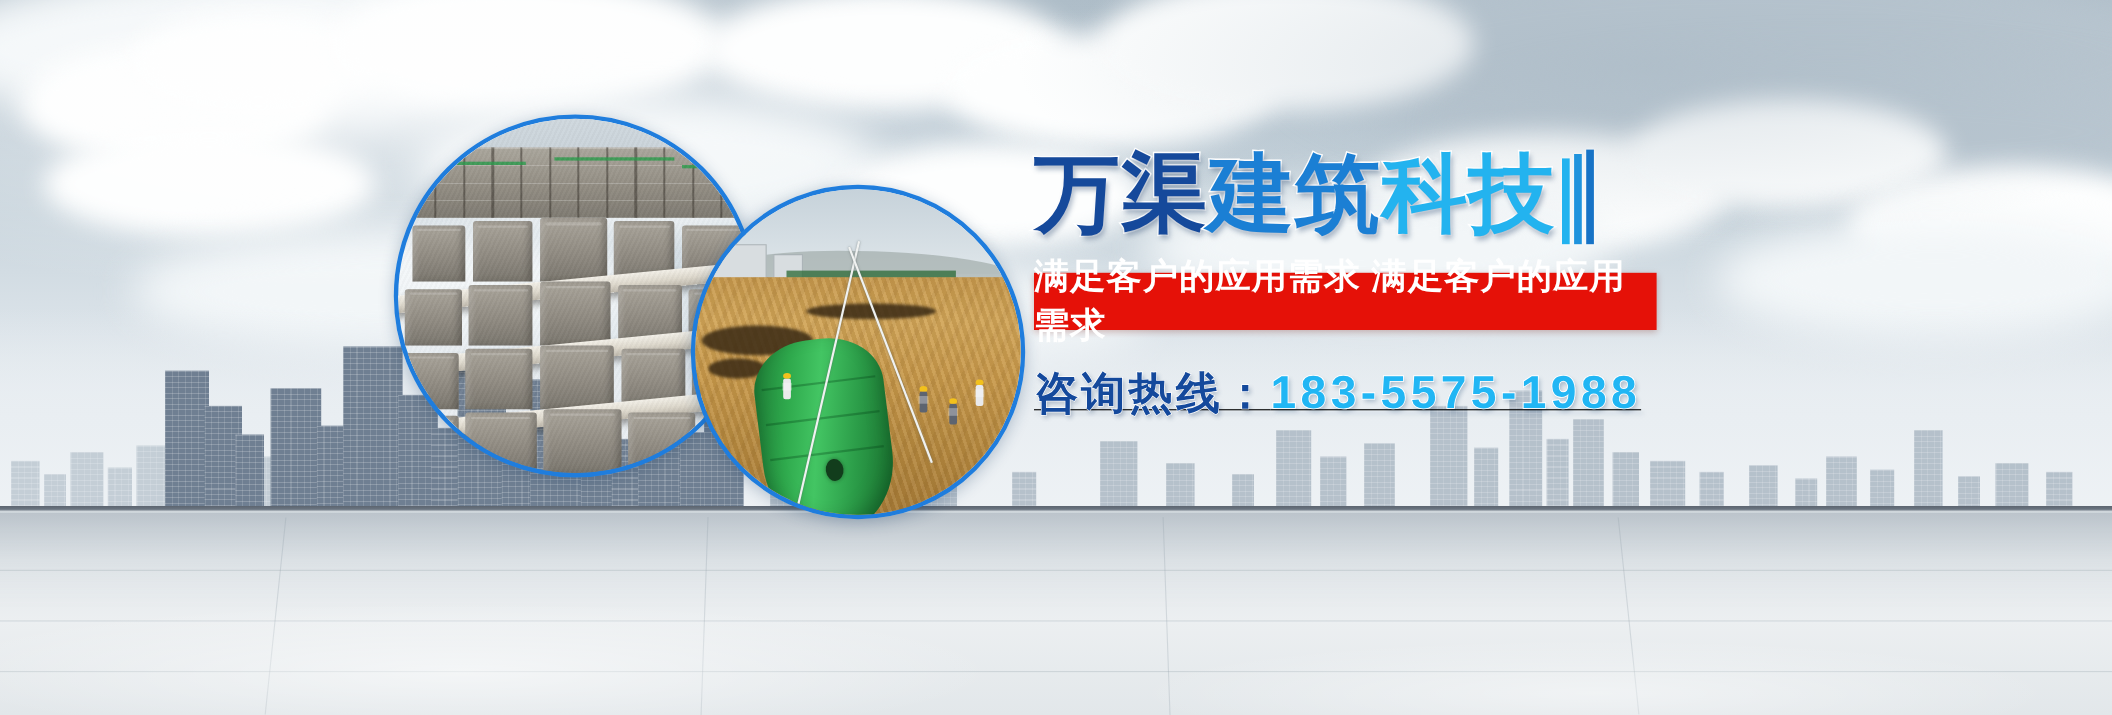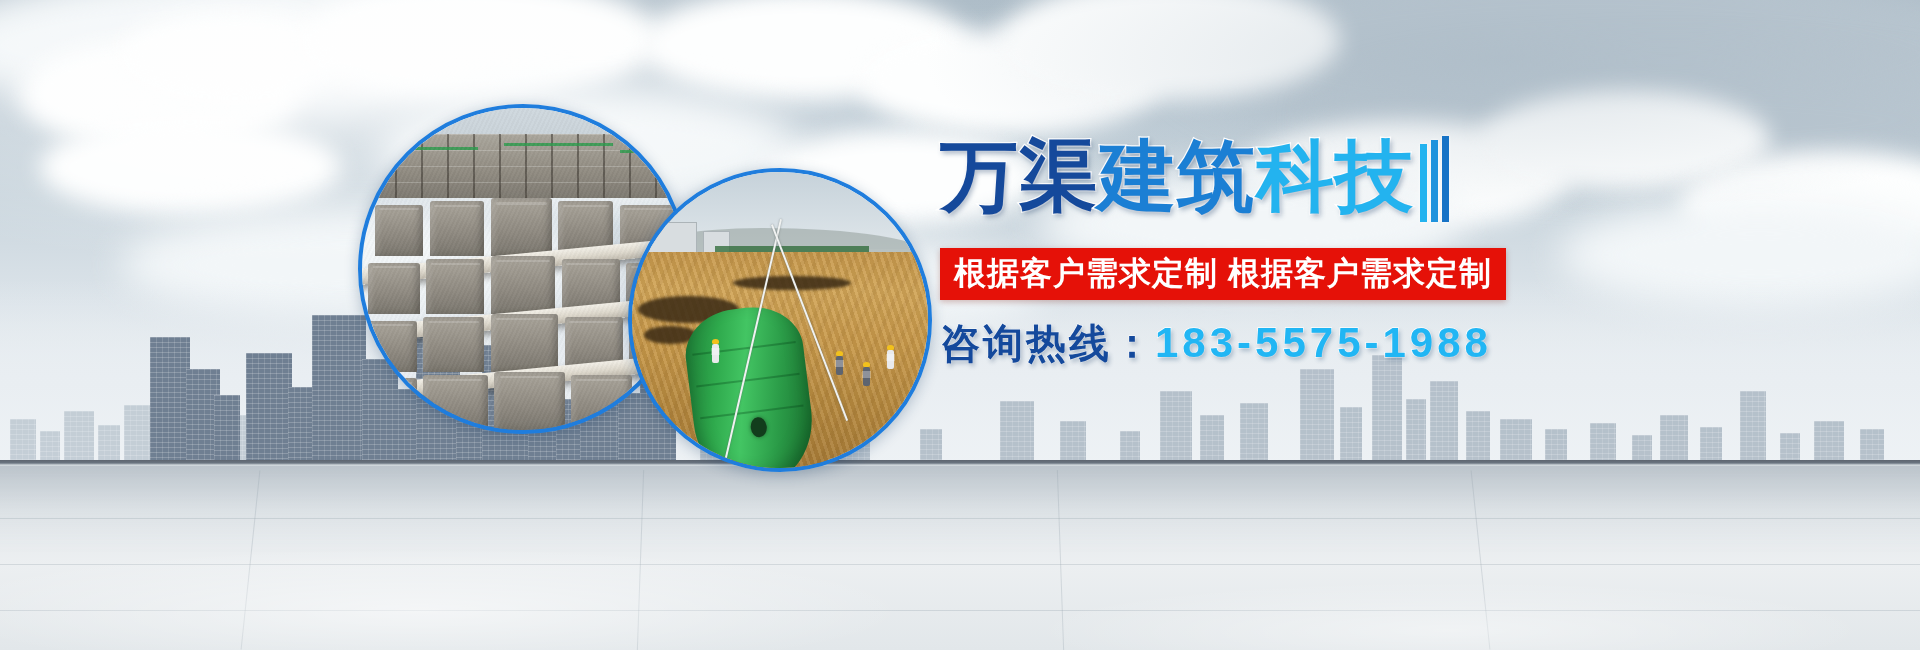--- a/index.html
+++ b/index.html
@@ -124,21 +124,21 @@
     display:flex;align-items:center;justify-content:center;
     box-shadow:0 2px 6px rgba(120,20,10,.28);}
   .redbar span{color:#ffffff;font-weight:bold;font-size:32px;letter-spacing:1px;
     font-family:"Liberation Sans","DejaVu Sans",sans-serif;}
 
   .tagline{margin-top:26px;width:566px;text-align:center;
     color:#1b2430;font-size:28px;letter-spacing:7px;font-weight:500;
     font-family:"Liberation Sans","DejaVu Sans",sans-serif;
     text-shadow:0 1px 2px rgba(255,255,255,.85);}
 
-  .hotline{margin-top:16px;white-space:nowrap;}
+  .hotline{margin-top:30px;white-space:nowrap;text-decoration:underline;}
   .hotline .lbl{font-weight:bold;font-size:40px;letter-spacing:3px;color:#14499c;
     -webkit-text-stroke:1px #ffffff;paint-order:stroke fill;
     text-shadow:2px 3px 4px rgba(40,70,110,.30);
     font-family:"Liberation Sans","DejaVu Sans",sans-serif;}
   .hotline .num{font-weight:bold;font-size:42px;letter-spacing:4px;color:#21b6f4;
     -webkit-text-stroke:1.4px #ffffff;paint-order:stroke fill;
     text-shadow:2px 3px 4px rgba(40,80,120,.30);
     font-family:"Liberation Sans","DejaVu Sans",sans-serif;}
 </style>
 </head>
@@ -318,21 +318,21 @@
   </div>
 
   <div class="textblock">
 
     <div class="logoline">
       <span class="ch dark">万</span><span class="ch dark">渠</span><span class="ch mid">建</span><span class="ch mid">筑</span><span class="ch cyan">科</span><span class="ch cyan">技</span><span class="bars"><i></i><i></i><i></i></span>
     </div>
 
 
     <div class="redbar">
-      <span>根据客户需求定制 根据客户需求定制</span>
+      <span>满足客户的应用需求 满足客户的应用需求</span>
     </div>
 
 
     <div class="hotline">
       <span class="lbl">咨询热线：</span><span class="num">183-5575-1988</span>
     </div>
 
   </div>
 
 </div>

